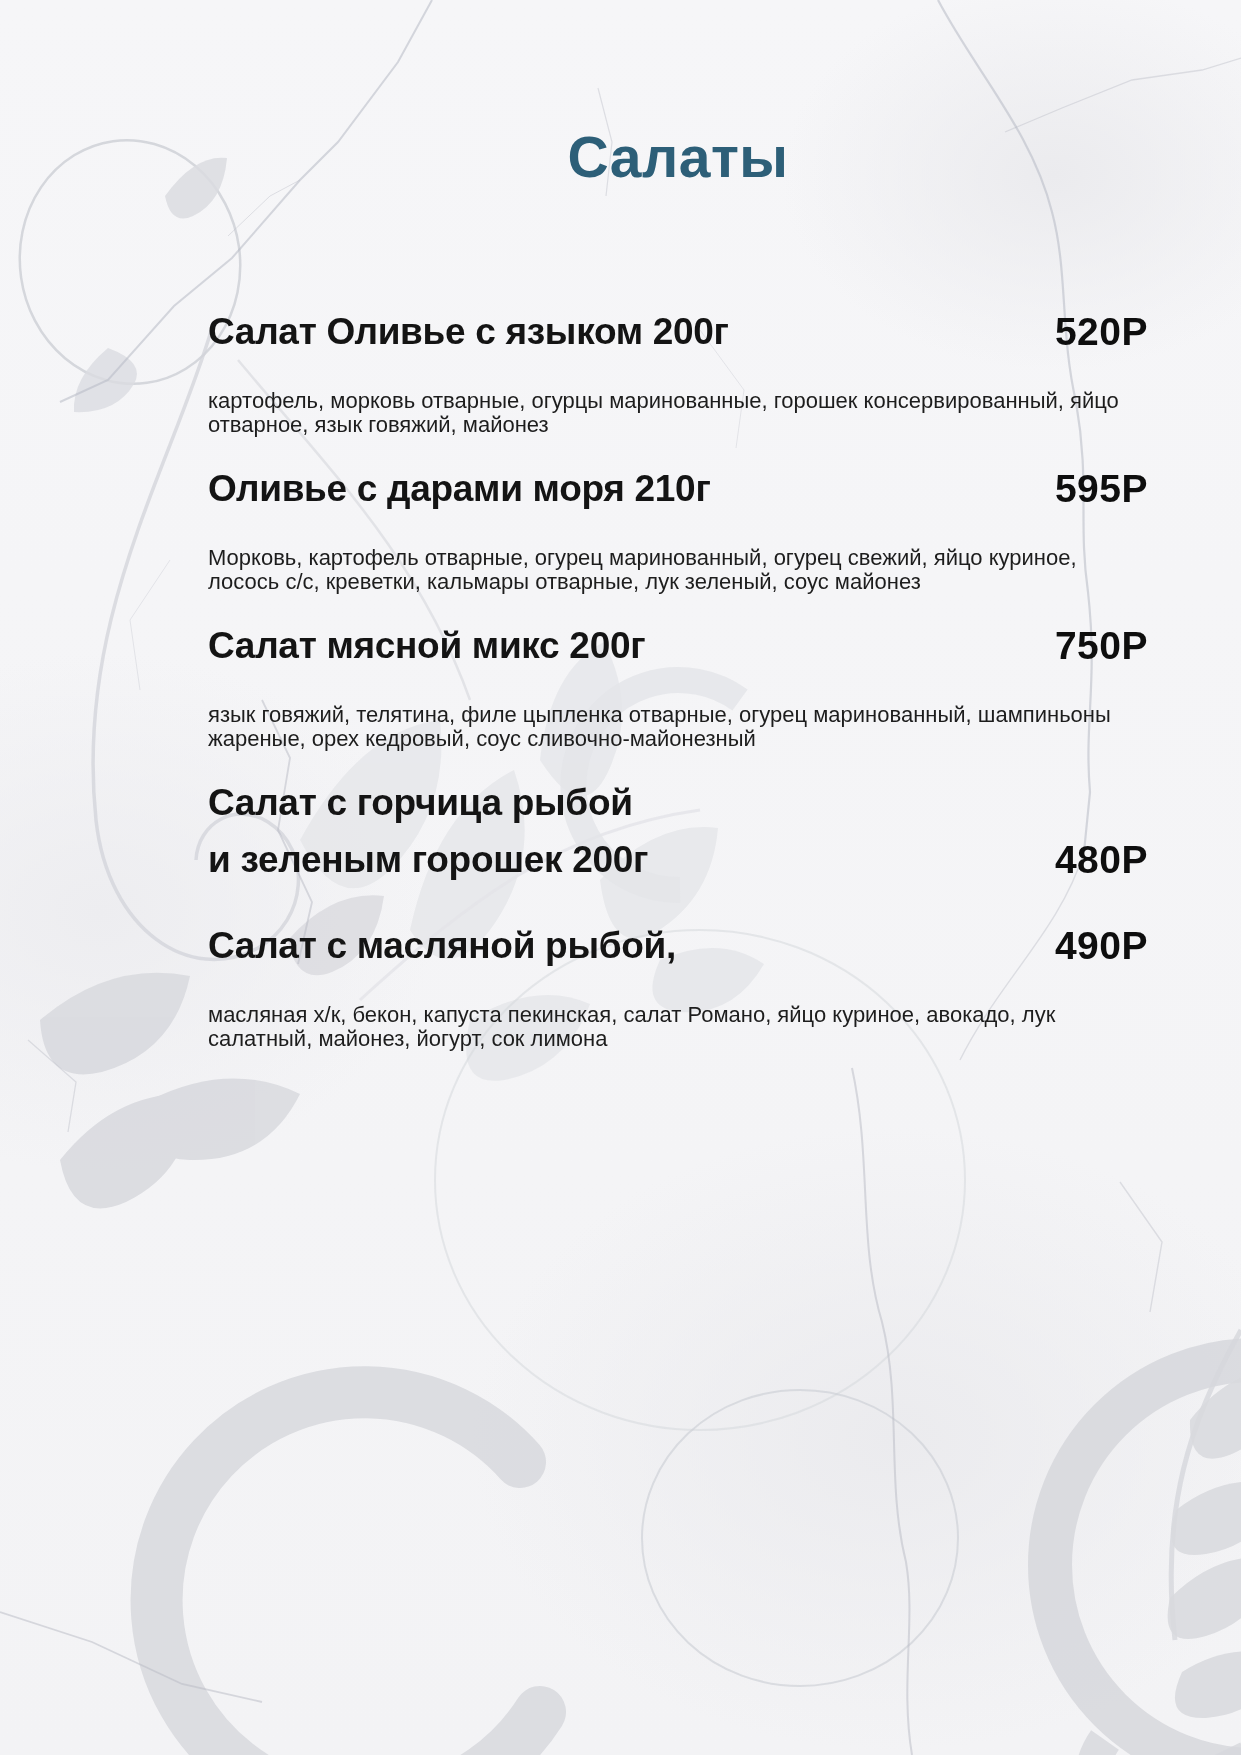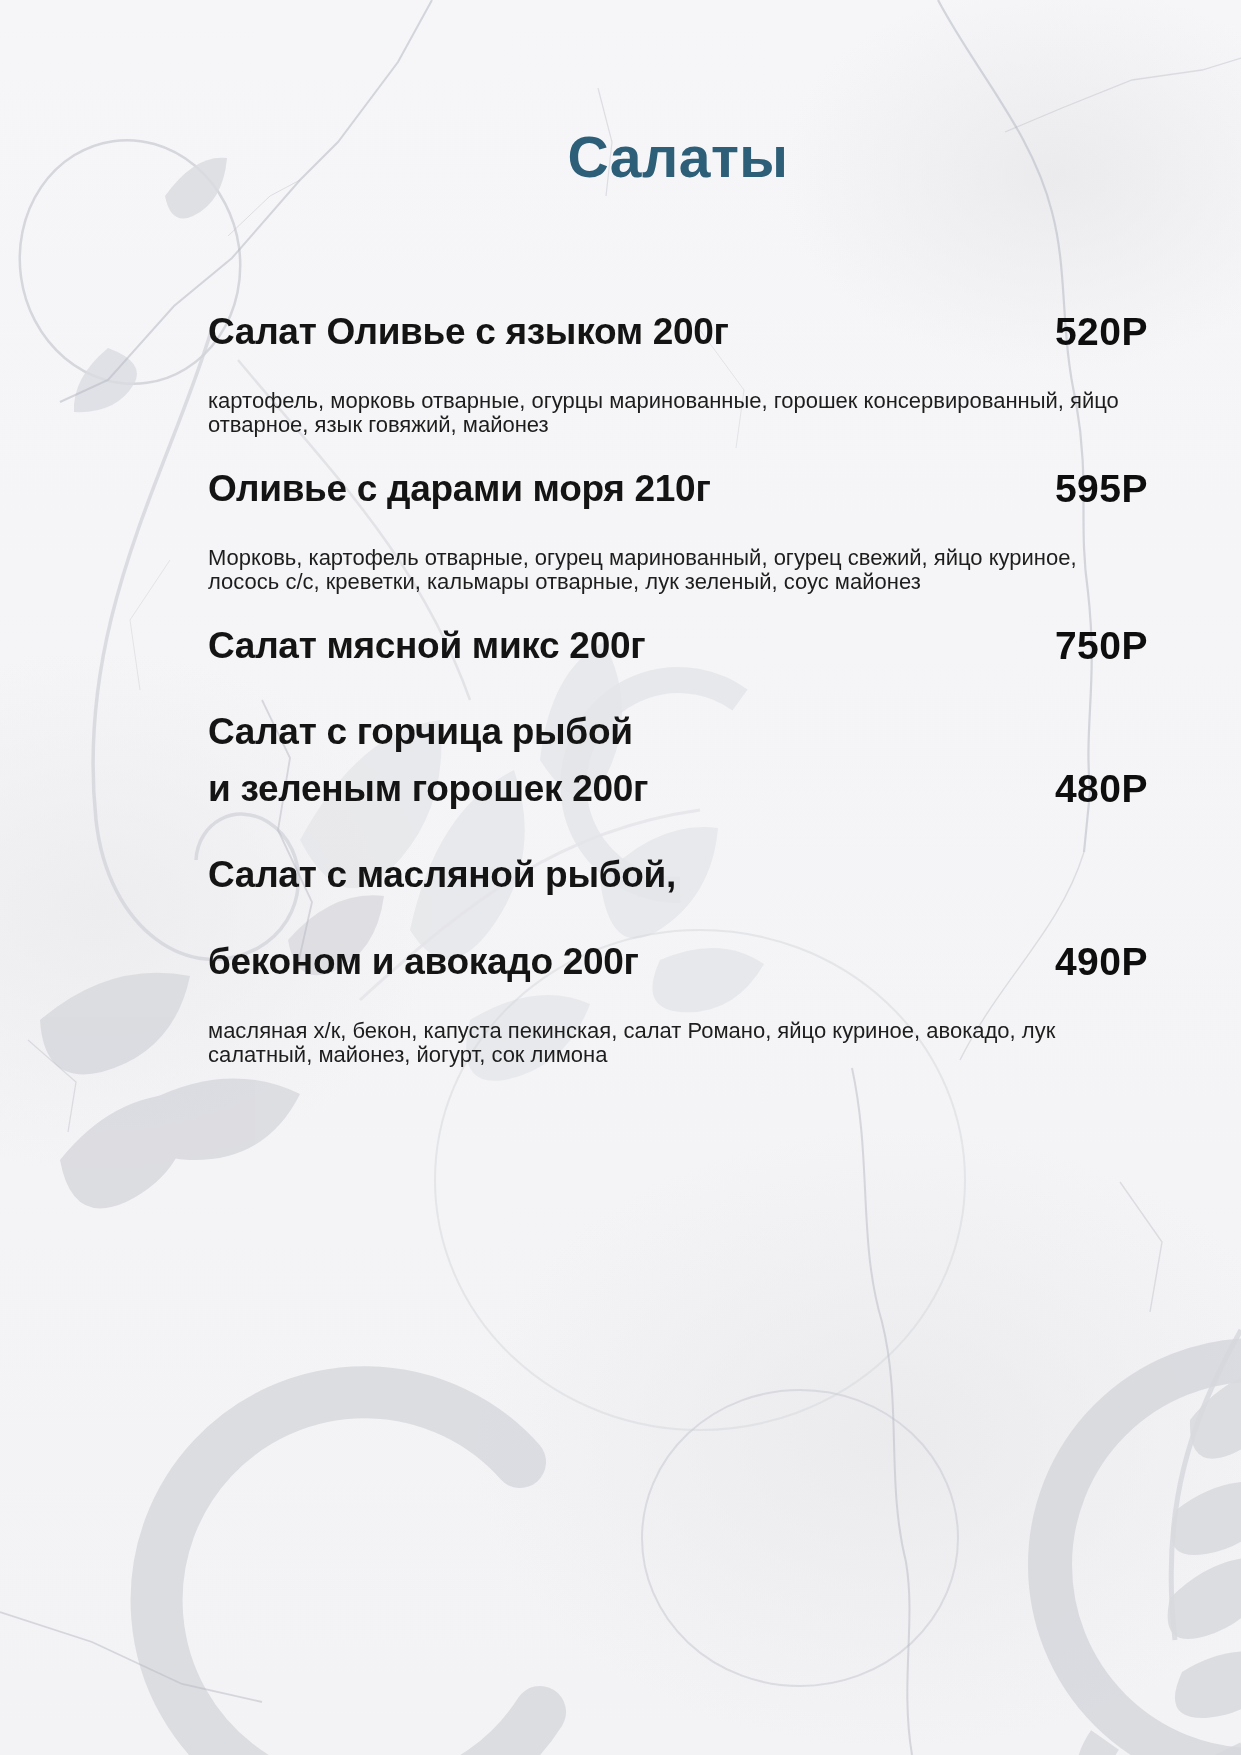--- a/index.html
+++ b/index.html
@@ -143,37 +143,37 @@
     <p class="item-desc">Морковь, картофель отварные, огурец маринованный, огурец свежий, яйцо куриное, лосось с/с, креветки, кальмары отварные, лук зеленый, соус майонез</p>
   </div>
 
   <div class="item">
     <div class="item-header">
       <div class="item-name">
               <span class="name-line">Салат мясной микс 200г</span>
             </div>
       <div class="item-price">750Р</div>
     </div>
+    <p class="item-desc">язык говяжий, телятина, филе цыпленка отварные, огурец маринованный, шампиньоны жареные, орех кедровый, соус сливочно-майонезный</p>
   </div>
 
   <div class="item">
     <div class="item-header">
       <div class="item-name">
               <span class="name-line">Салат с горчица рыбой</span>
               <span class="name-line">и зеленым горошек 200г</span>
             </div>
       <div class="item-price">480Р</div>
     </div>
   </div>
 
   <div class="item">
     <div class="item-header">
       <div class="item-name wide-gap">
               <span class="name-line">Салат с масляной рыбой,</span>
-              <span class="name-line">беконом и авокадо 200г</span>
             </div>
       <div class="item-price">490Р</div>
     </div>
     <p class="item-desc">масляная х/к, бекон, капуста пекинская, салат Романо, яйцо куриное, авокадо, лук салатный, майонез, йогурт, сок лимона</p>
   </div>
 </div>
   </div>
 </div>
 
 </body></html>

